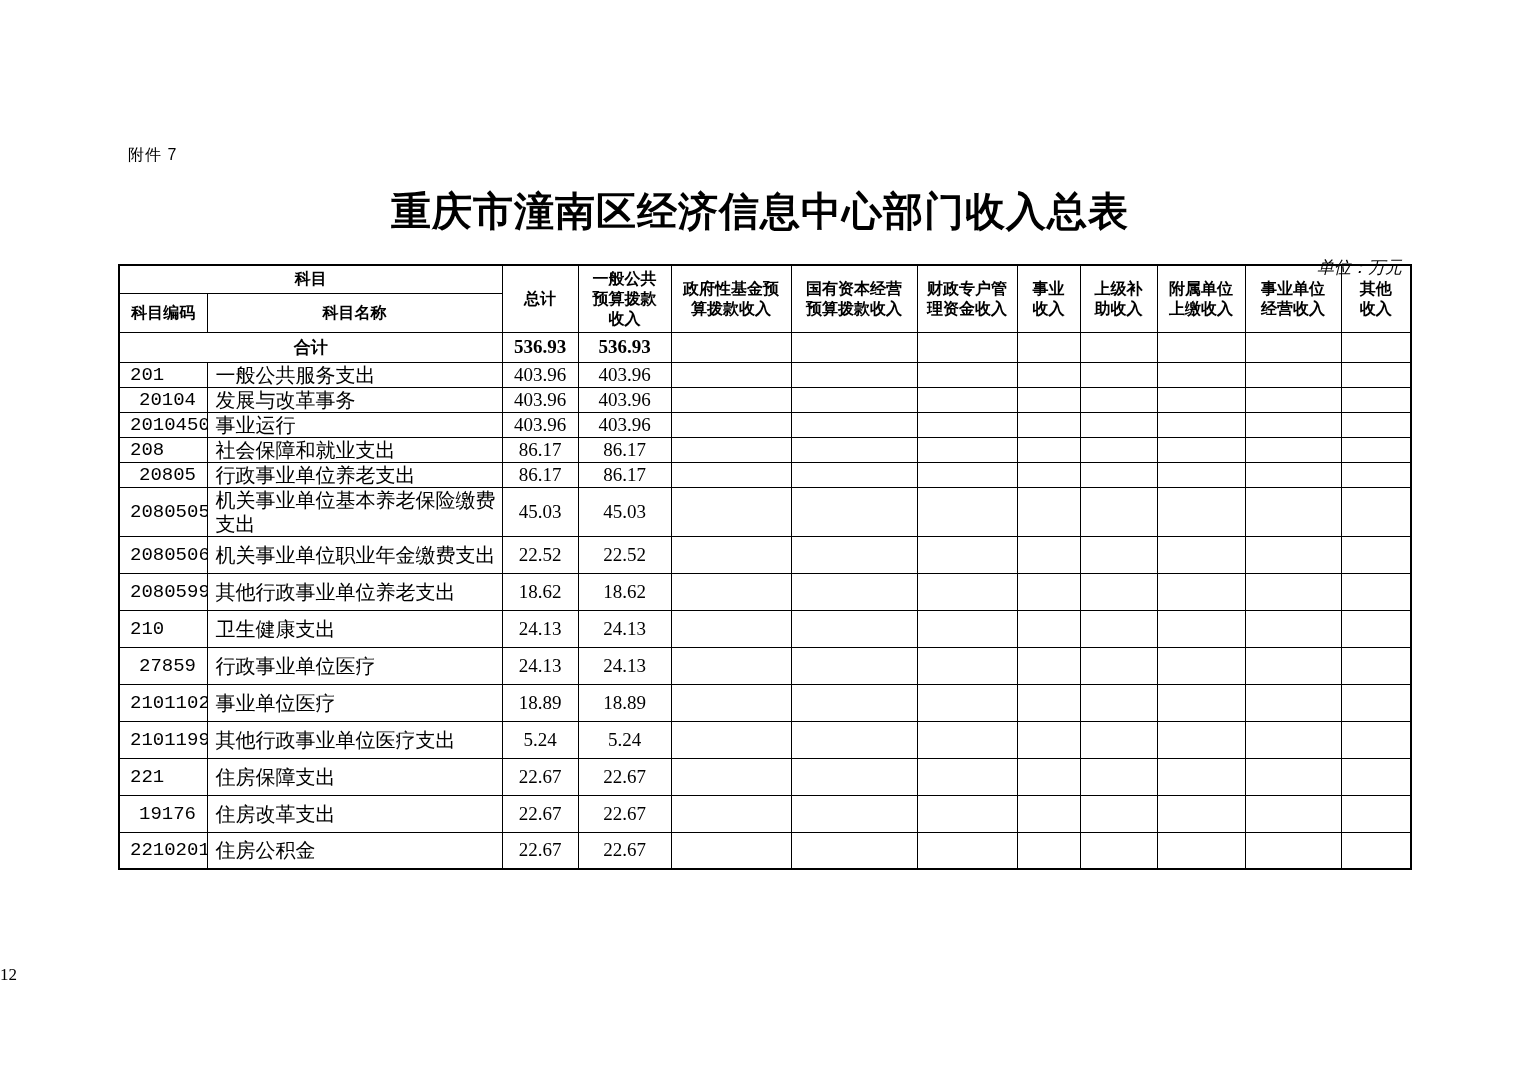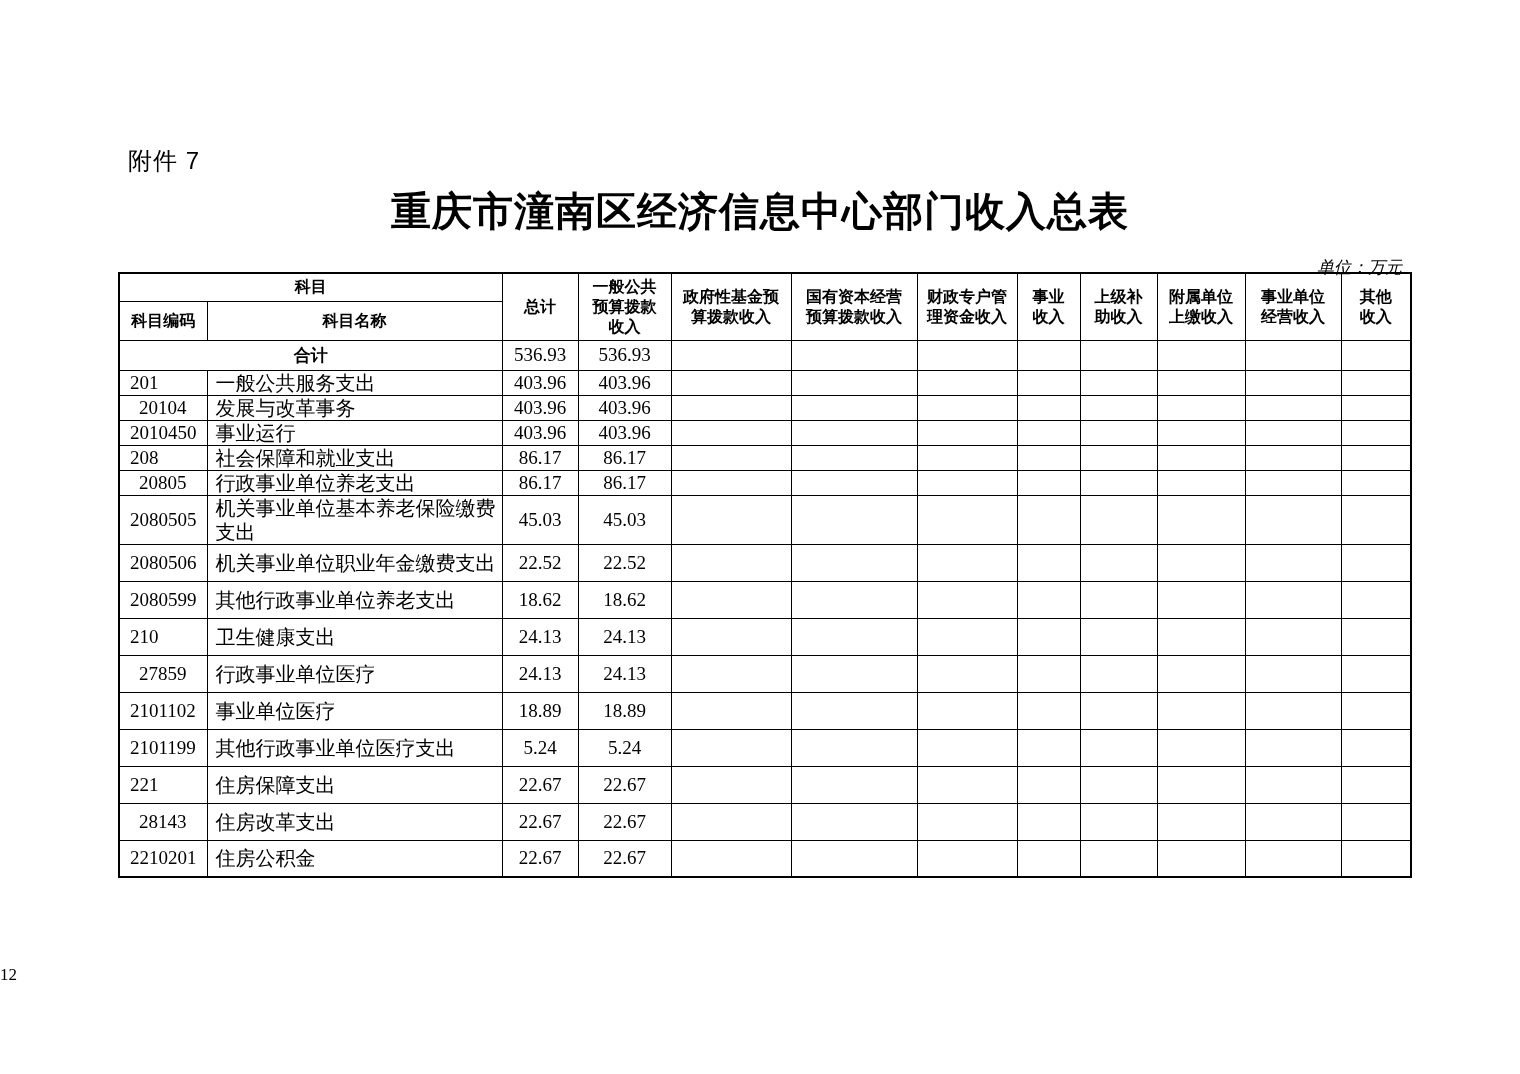--- a/index.html
+++ b/index.html
@@ -8,21 +8,21 @@
     position: relative;
     font-family: "Liberation Serif", "DejaVu Serif", serif;
     color: #000;
   }
 
   #attachment-label {
     position: absolute;
     left: 128px;
     top: 145px;
     font-family: "Liberation Sans", "DejaVu Sans", sans-serif;
-    font-size: 24px;
+    font-size: 16px;
     letter-spacing: 1px;
   }
 
   #doc-title {
     position: absolute;
     left: 0;
     top: 184px;
     width: 100%;
     text-align: center;
     font-size: 40px;
@@ -34,21 +34,21 @@
     position: absolute;
     top: 256px;
     right: 118px;
     font-size: 17px;
     font-style: italic;
   }
 
   #main-table {
     position: absolute;
     left: 118px;
-    top: 272px;
+    top: 264px;
     width: 1292px;
     border-collapse: collapse;
     table-layout: fixed;
     border: 2px solid #000;
     padding-left: 48px;
   }
   #main-table th, #main-table td {
     border: 1px solid #000;
     vertical-align: middle;
     overflow: hidden;
@@ -69,20 +69,21 @@
   
   tbody tr { height: 37px; }
   tbody tr:nth-child(1) { height: 30px; }
   tbody tr:nth-child(n+2):nth-child(-n+6) { height: 25px; }
   tbody tr:nth-child(7) { height: 48px; }
 
   td.cell-code {
     font-size: 19px;
     padding-left: 10px;
     white-space: nowrap;
+    font-family: Liberation Mono, monospace;
   }
   tr.level-2 td.cell-code { padding-left: 19px; }
 
   td.cell-name {
     font-size: 20px;
     padding-left: 8px;
     padding-right: 4px;
     white-space: pre-line;
     line-height: 1.2;
   }
@@ -91,21 +92,21 @@
     font-size: 19px;
     text-align: center;
   }
 
   tr.total-row td.sum-label {
     font-family: "Liberation Sans", "DejaVu Sans", sans-serif;
     font-weight: bold;
     font-size: 17px;
     text-align: center;
   }
-  tr.total-row td.cell-num { font-weight: normal; }
+  tr.total-row td.cell-num { font-weight: bold; }
 
   #page-number {
     position: absolute;
     left: 0;
     top: 965px;
     width: 100%;
     font-size: 17px;
   }
 </style>
 </head>
@@ -352,21 +353,21 @@
         <td class="cell-num"></td>
         <td class="cell-num"></td>
         <td class="cell-num"></td>
         <td class="cell-num"></td>
         <td class="cell-num"></td>
         <td class="cell-num"></td>
         <td class="cell-num"></td>
         <td class="cell-num"></td>
       </tr>
       <tr class="data-row level-2">
-        <td class="cell-code">28143</td>
+        <td class="cell-code">19176</td>
         <td class="cell-name">住房改革支出</td>
         <td class="cell-num">22.67</td>
         <td class="cell-num">22.67</td>
         <td class="cell-num"></td>
         <td class="cell-num"></td>
         <td class="cell-num"></td>
         <td class="cell-num"></td>
         <td class="cell-num"></td>
         <td class="cell-num"></td>
         <td class="cell-num"></td>

